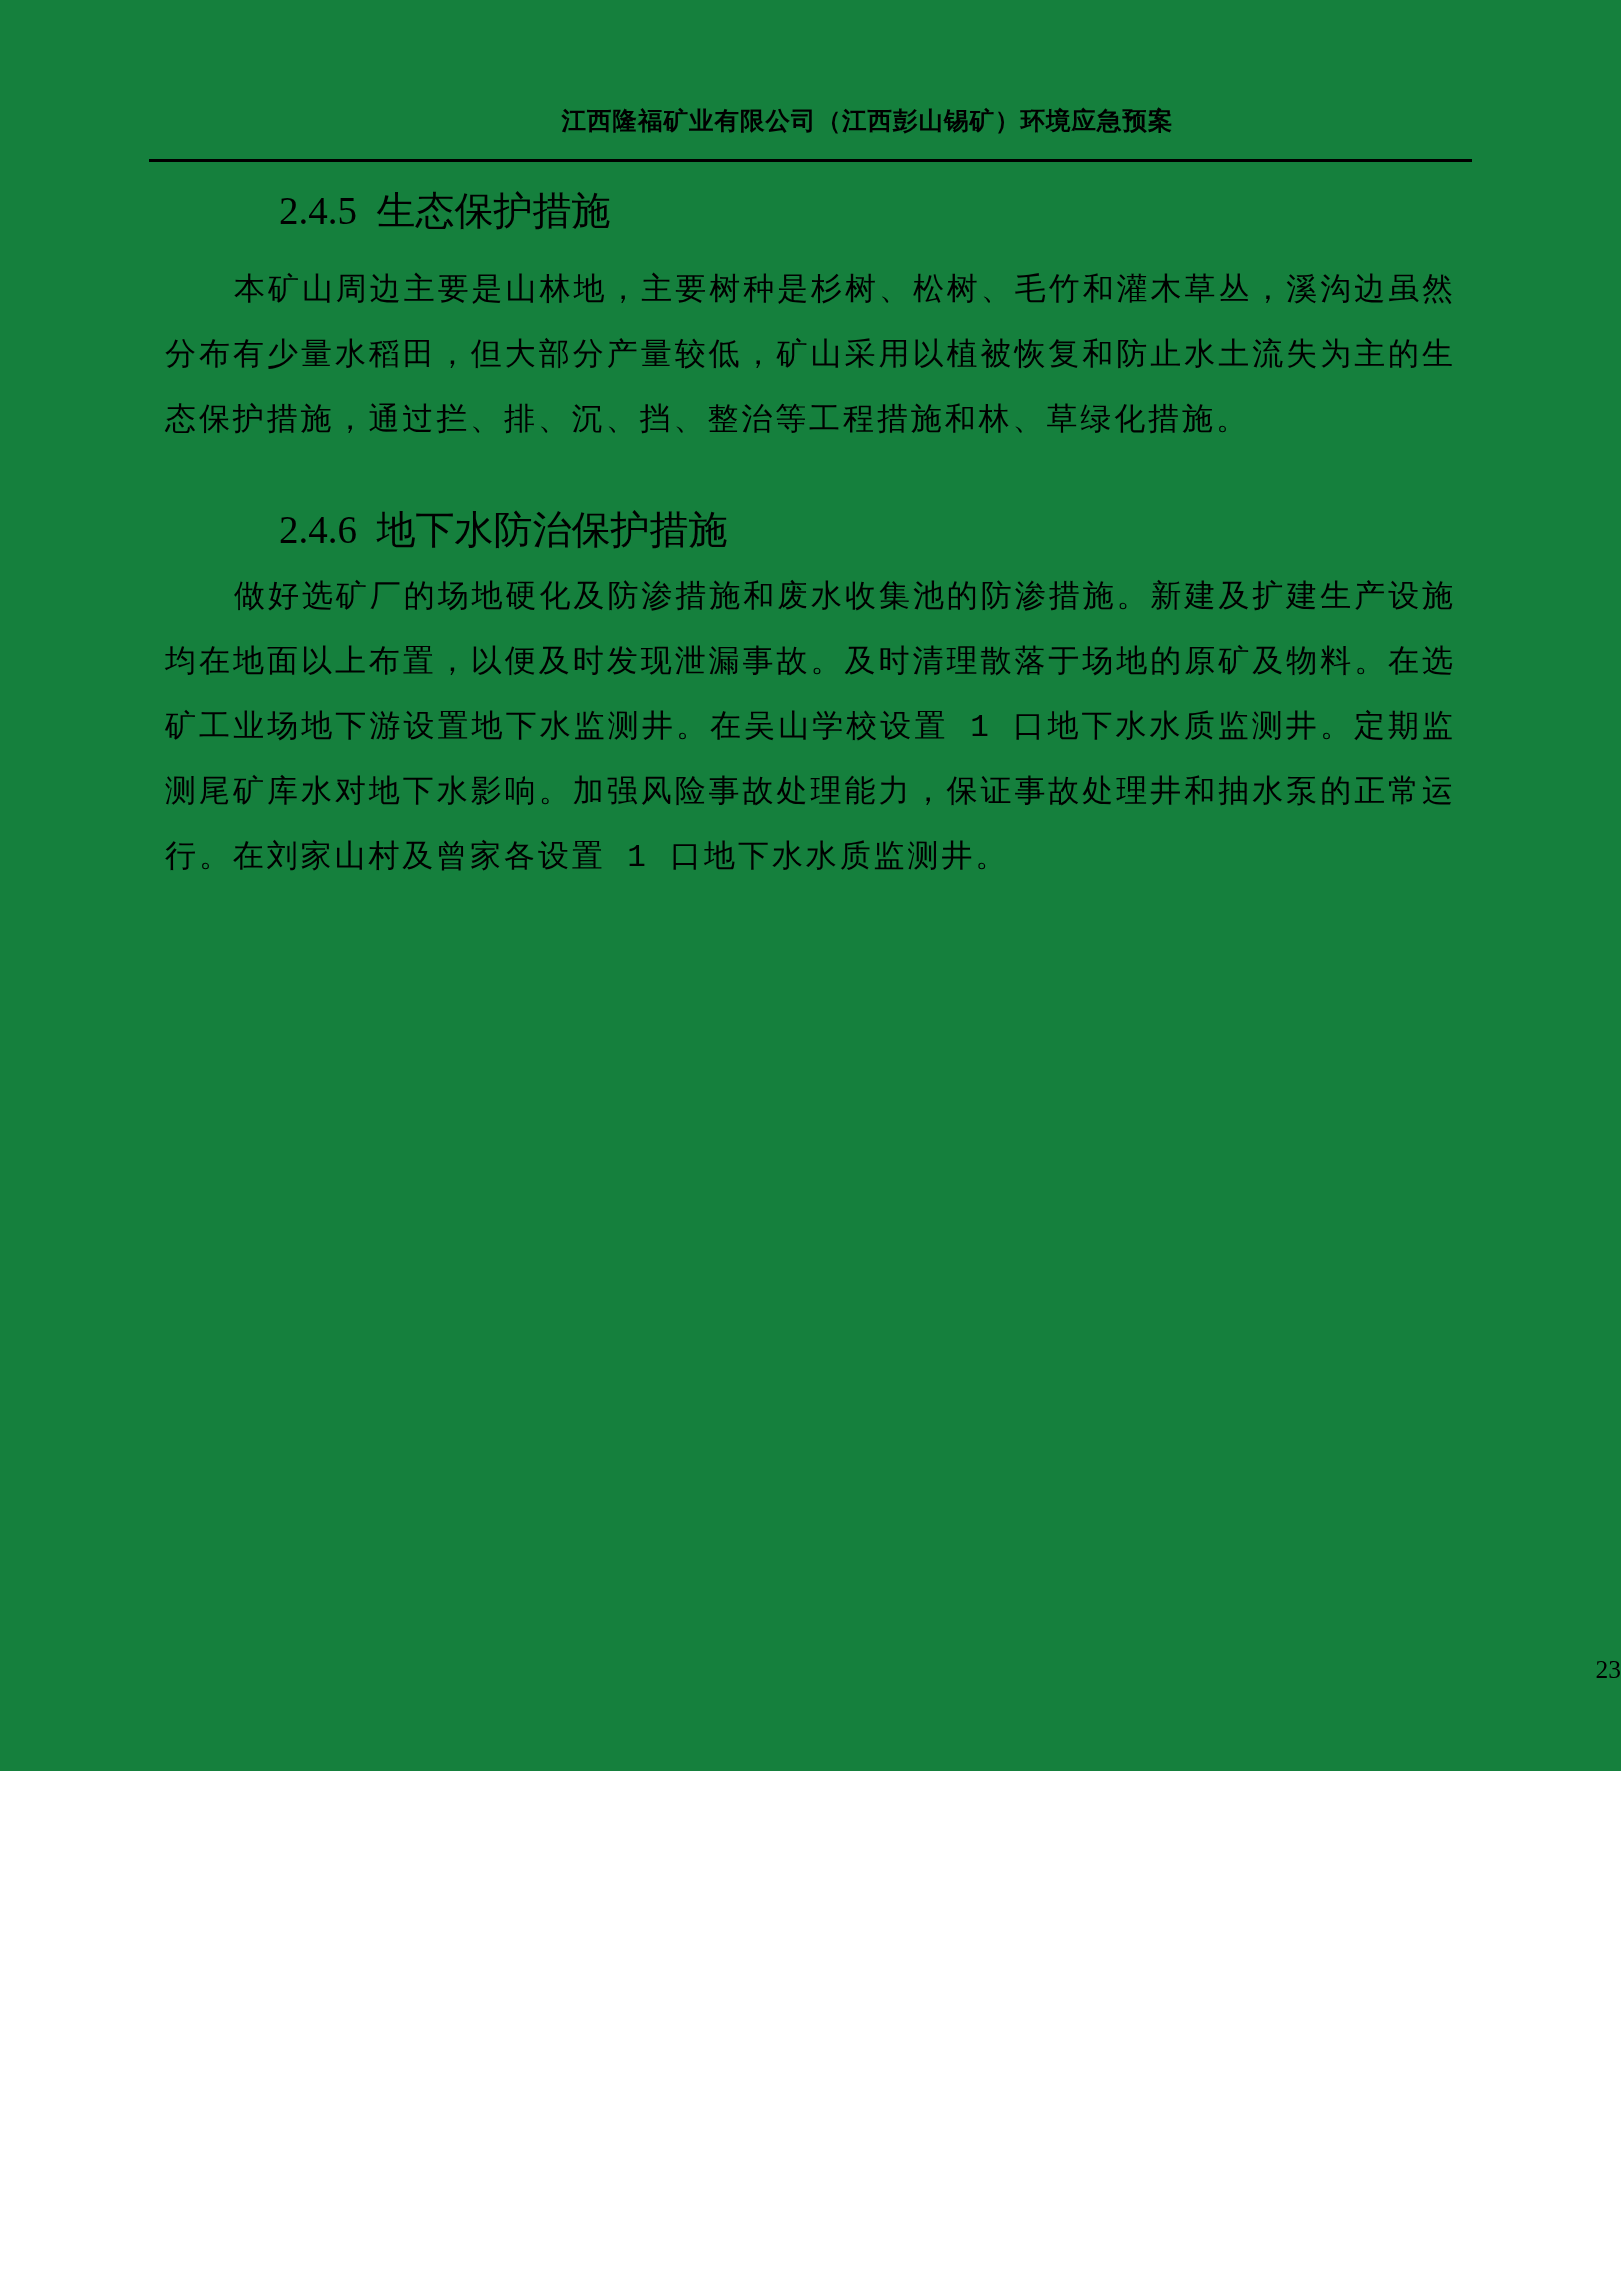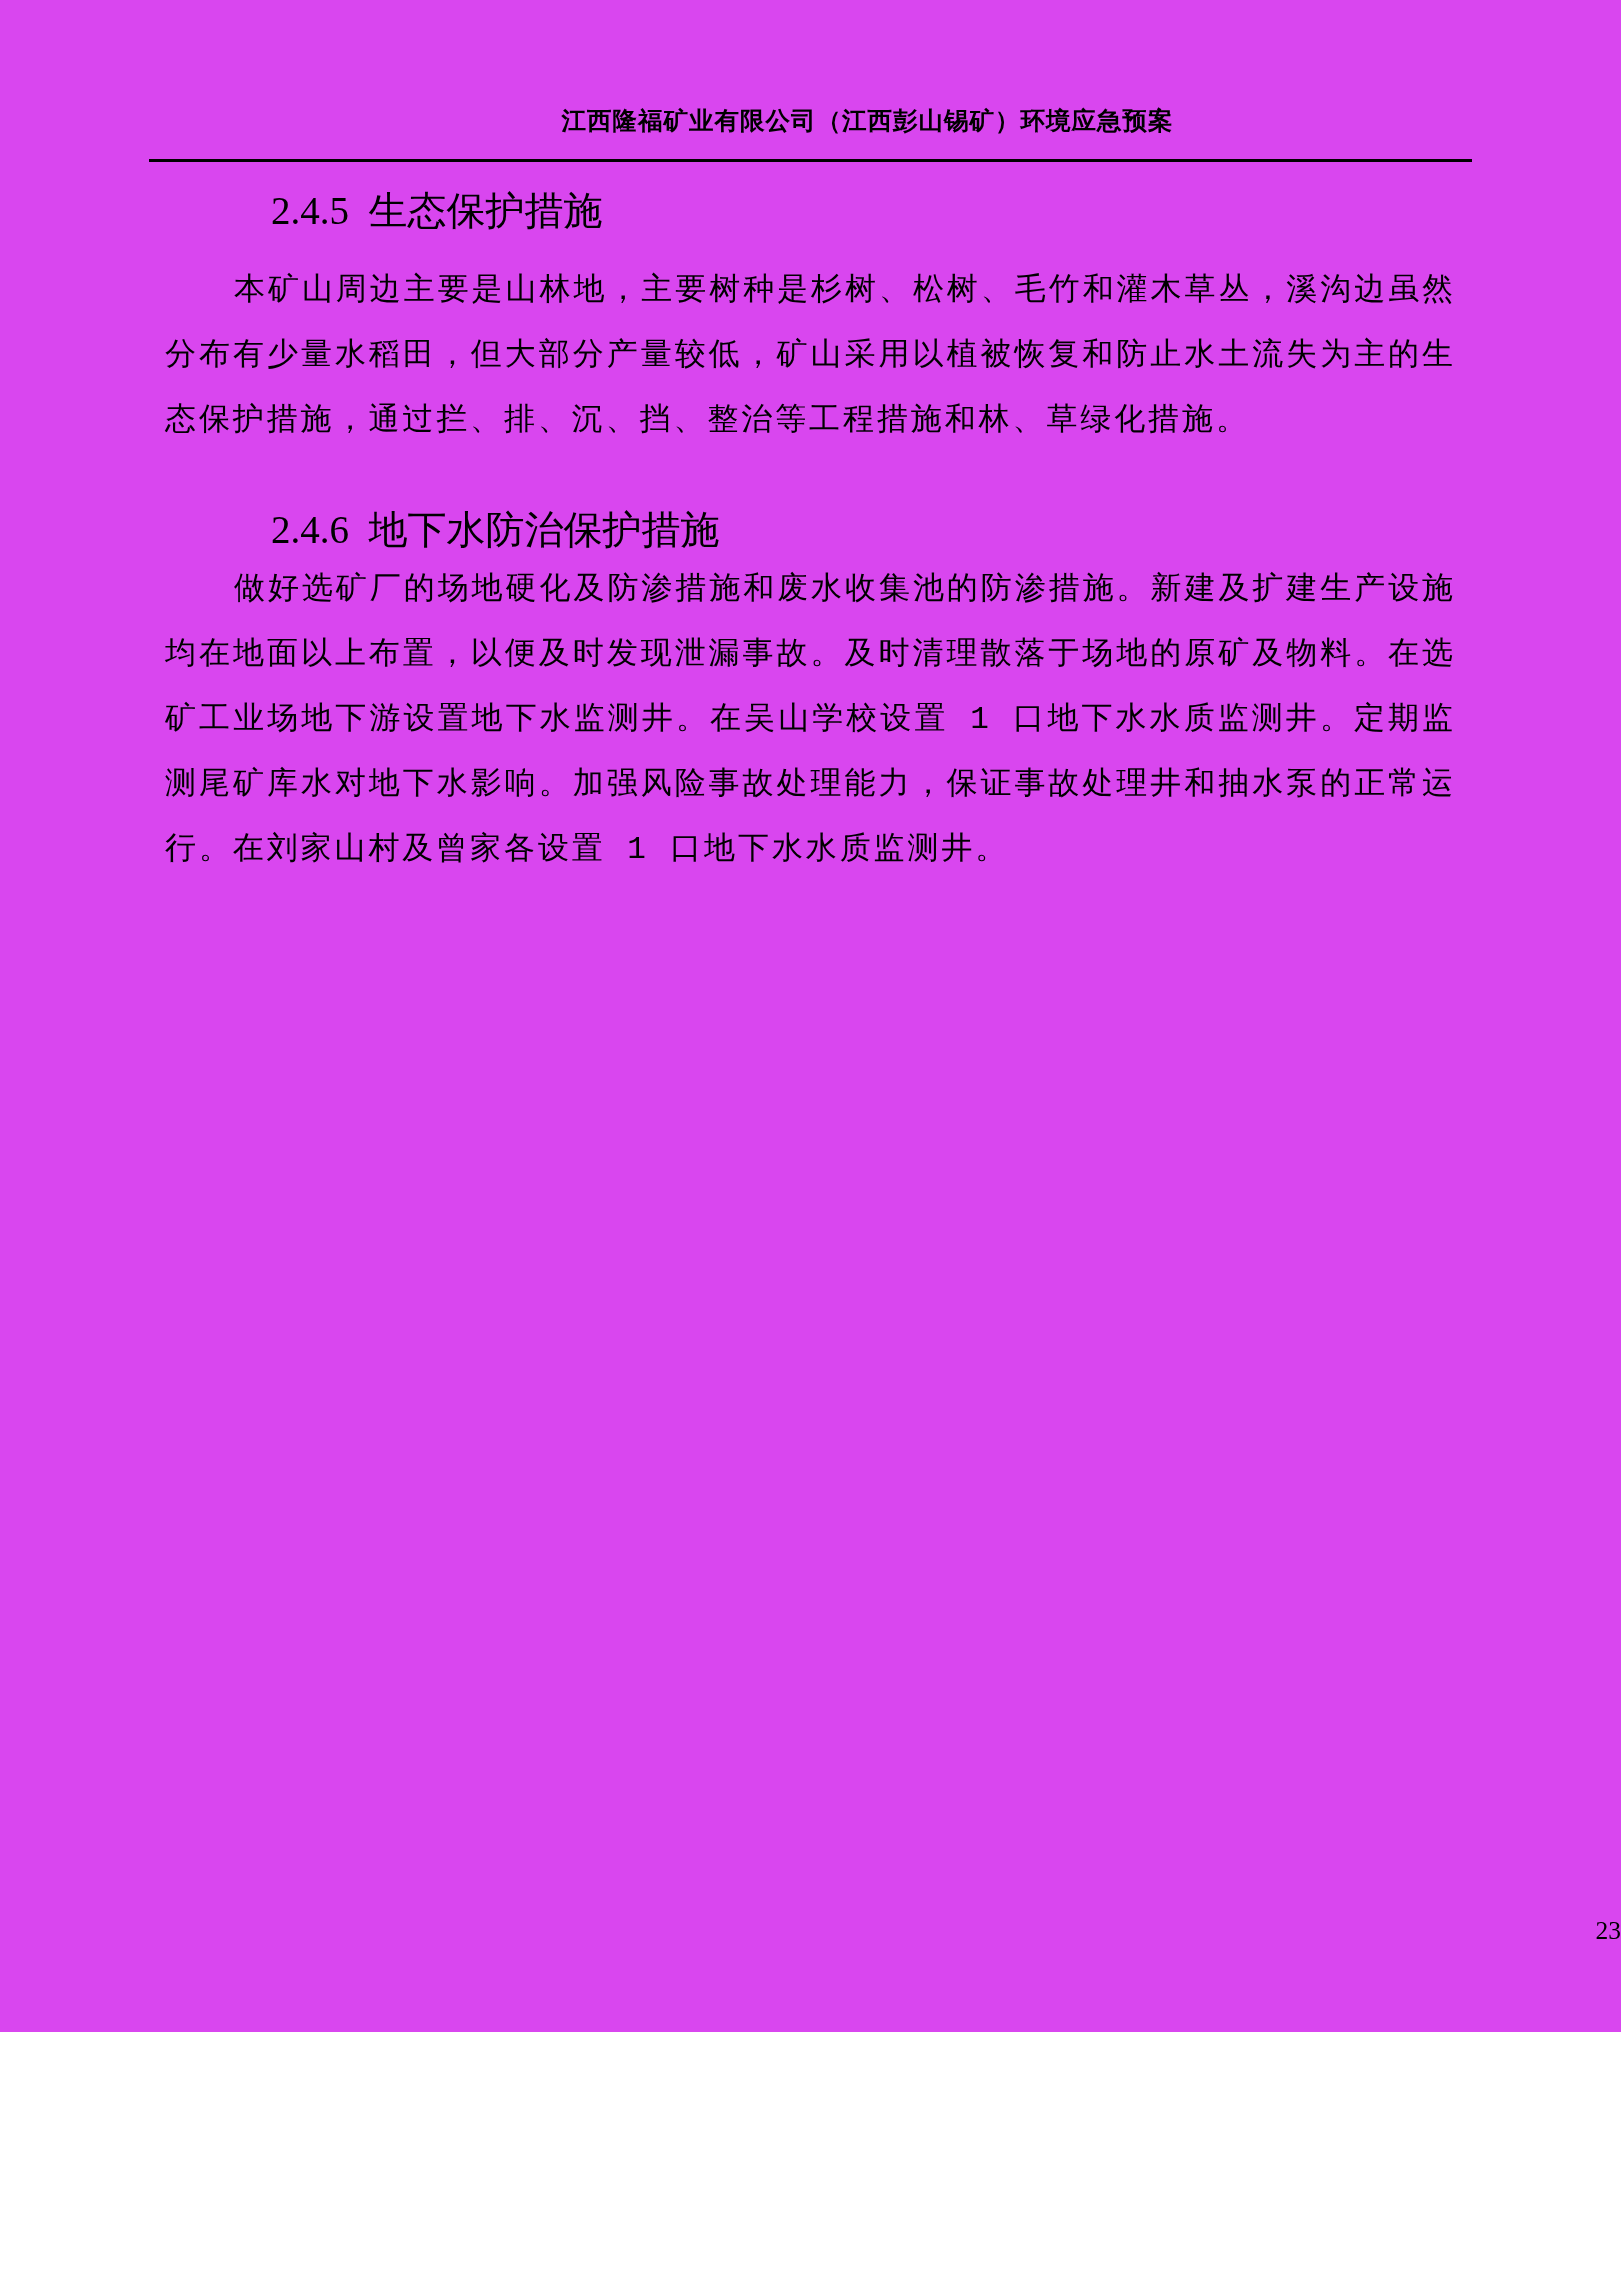--- a/index.html
+++ b/index.html
@@ -3,22 +3,22 @@
 <meta charset="utf-8">
 <style>
   html, body {
     margin: 0;
     padding: 0;
     background: #ffffff;
   }
   .page {
     position: relative;
     width: 1621px;
-    height: 2032px;
-    background: #d946ef;
+    height: 1771px;
+    background: #15803d;
     color: #000000;
     font-family: "Liberation Serif", "DejaVu Serif", serif;
     overflow: hidden;
   }
   .doc-header {
     padding-top: 104px;
   }
   .header-title {
     position: relative;
     left: 57px;
@@ -34,21 +34,21 @@
     border-top: 3.9px solid #000000;
     margin: 21.6px 149px 0 149px;
   }
   .content {
     padding: 0 149px;
   }
   h2.section-heading {
     font-size: 39px;
     line-height: 47px;
     font-weight: normal;
-    margin: 4px;
+    margin: 12px;
     padding-left: 118px;
     font-family: "Liberation Serif", "DejaVu Serif", serif;
     white-space: nowrap;
   }
   h2.section-heading .h-num {
     margin-right: 19.6px;
   }
   p.body-para {
     font-size: 31px;
     line-height: 65px;

